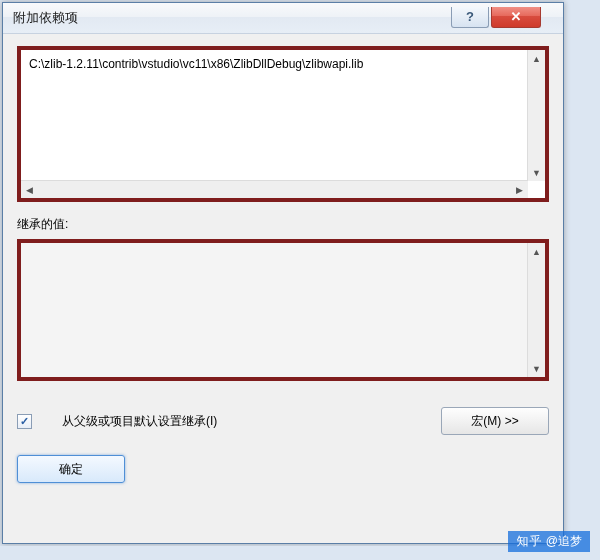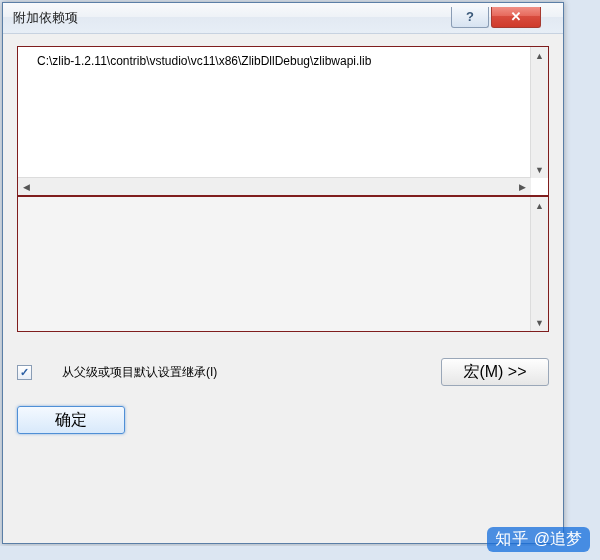--- a/index.html
+++ b/index.html
@@ -3,42 +3,42 @@
 <meta charset="utf-8">
 <style>
   html,body{margin:0;padding:0;font-family:"Microsoft YaHei","Segoe UI",Tahoma,sans-serif;font-size:12px;background:#dce6f2;color:#000;}
   .window{width:560px;height:540px;margin:2px;background:#f0f0f0;border:1px solid #5a7ea6;box-shadow:0 0 6px rgba(0,0,0,.3);display:flex;flex-direction:column;}
   .titlebar{height:30px;background:linear-gradient(to bottom,#f8f9fb 0%,#eef2f7 45%,#e2e9f2 46%,#e7eef6 100%);border-bottom:1px solid #c7d2e0;display:flex;align-items:center;padding:0 16px 0 10px;}
   .title{flex:1;font-size:13px;color:#1a1a1a;}
   .tbtn{width:36px;height:20px;margin-top:-2px;border:1px solid #8a9db5;border-top:none;border-radius:0 0 3px 3px;display:flex;align-items:center;justify-content:center;font-family:Arial,sans-serif;font-weight:bold;color:#3b5a7a;background:linear-gradient(to bottom,#f4f8fc,#d7e3f1);margin-right:2px;}
   .tbtn.help{font-size:13px;}
   .tbtn.close{width:48px;background:linear-gradient(to bottom,#f08f84 0%,#e6695c 45%,#d84c3e 46%,#cf3a2b 100%);border-color:#a63a30;color:#fff;font-size:13px;margin-right:6px;}
   .client{flex:1;padding:12px 14px 14px 14px;display:flex;flex-direction:column;}
-  .textpanel{position:relative;border:1px solid #7f1d1d;background:#fff;padding-left:11px;}
+  .textpanel{position:relative;border:4px solid #7f1d1d;background:#fff;}
   .textpanel .content{padding:6px 8px;font-size:12px;line-height:1.4;white-space:pre-wrap;word-break:break-all;color:#000;}
   .vscroll{position:absolute;right:0;top:0;bottom:17px;width:17px;background:#efefef;border-left:1px solid #dcdcdc;}
   .vscroll .arrow{height:17px;display:flex;align-items:center;justify-content:center;color:#555;font-size:9px;}
   .vscroll .track{height:calc(100% - 34px);}
   .hscroll{position:absolute;left:0;right:17px;bottom:0;height:17px;background:#efefef;border-top:1px solid #dcdcdc;}
   .hscroll .arrow{width:17px;height:17px;display:inline-flex;align-items:center;justify-content:center;color:#555;font-size:9px;float:left;}
   .hscroll .arrow.r{float:right;}
   .top{height:148px;}
   .label{margin:14px 0 6px 0;font-size:12px;}
   .mid{height:134px;background:#f4f4f4;}
   .mid .vscroll{bottom:0;}
   .bottomrow{display:flex;align-items:center;margin-top:26px;gap:24px;}
   .cb{width:13px;height:13px;border:1px solid #8a9db5;background:linear-gradient(to bottom,#fff,#e8eef7);margin-right:6px;display:flex;align-items:center;justify-content:center;color:#2b5fa4;font-size:11px;font-weight:bold;}
   .cb::after{content:"✓";line-height:1;}
   .spacer{flex:1;}
-  .btn{height:26px;padding:0 14px;border:1px solid #9aa7b8;background:linear-gradient(to bottom,#fefefe,#e6e6e6);border-radius:3px;font-size:16px;display:inline-flex;align-items:center;justify-content:center;color:#000;}
+  .btn{height:26px;padding:0 14px;border:1px solid #9aa7b8;background:linear-gradient(to bottom,#fefefe,#e6e6e6);border-radius:3px;font-size:12px;display:inline-flex;align-items:center;justify-content:center;color:#000;}
   .btn.macro{min-width:78px;}
   .buttons{display:flex;gap:10px;margin-top:20px;}
   .btn.ok{min-width:78px;border-color:#4f8fd6;background:linear-gradient(to bottom,#f4f9ff,#d8e9fb);box-shadow:0 0 3px rgba(60,130,210,.6);}
   .btn.cancel{min-width:78px;}
-  .watermark{position:fixed;right:10px;bottom:8px;font-size:16px;color:#fff;background:rgba(20,110,220,.75);padding:2px 8px;border-radius:6px;font-family:sans-serif;}
+  .watermark{position:fixed;right:10px;bottom:8px;font-size:12px;color:#fff;background:rgba(20,110,220,.75);padding:2px 8px;border-radius:0;font-family:sans-serif;}
   .watermark .zh{letter-spacing:1px;}
 </style>
 </head>
 <body>
 
 <div class="window">
   <div class="titlebar">
     <div class="title">附加依赖项</div>
     <div class="tbtn help">?</div>
     <div class="tbtn close">✕</div>
@@ -51,20 +51,21 @@
         <div class="arrow">▲</div>
         <div class="track"></div>
         <div class="arrow">▼</div>
       </div>
       <div class="hscroll">
         <div class="arrow">◀</div>
         <div class="arrow r">▶</div>
       </div>
     </div>
 
+    <div class="label">继承的值:</div>
 
     <div class="textpanel mid">
       <div class="content"></div>
       <div class="vscroll">
         <div class="arrow">▲</div>
         <div class="track"></div>
         <div class="arrow">▼</div>
       </div>
     </div>
 

